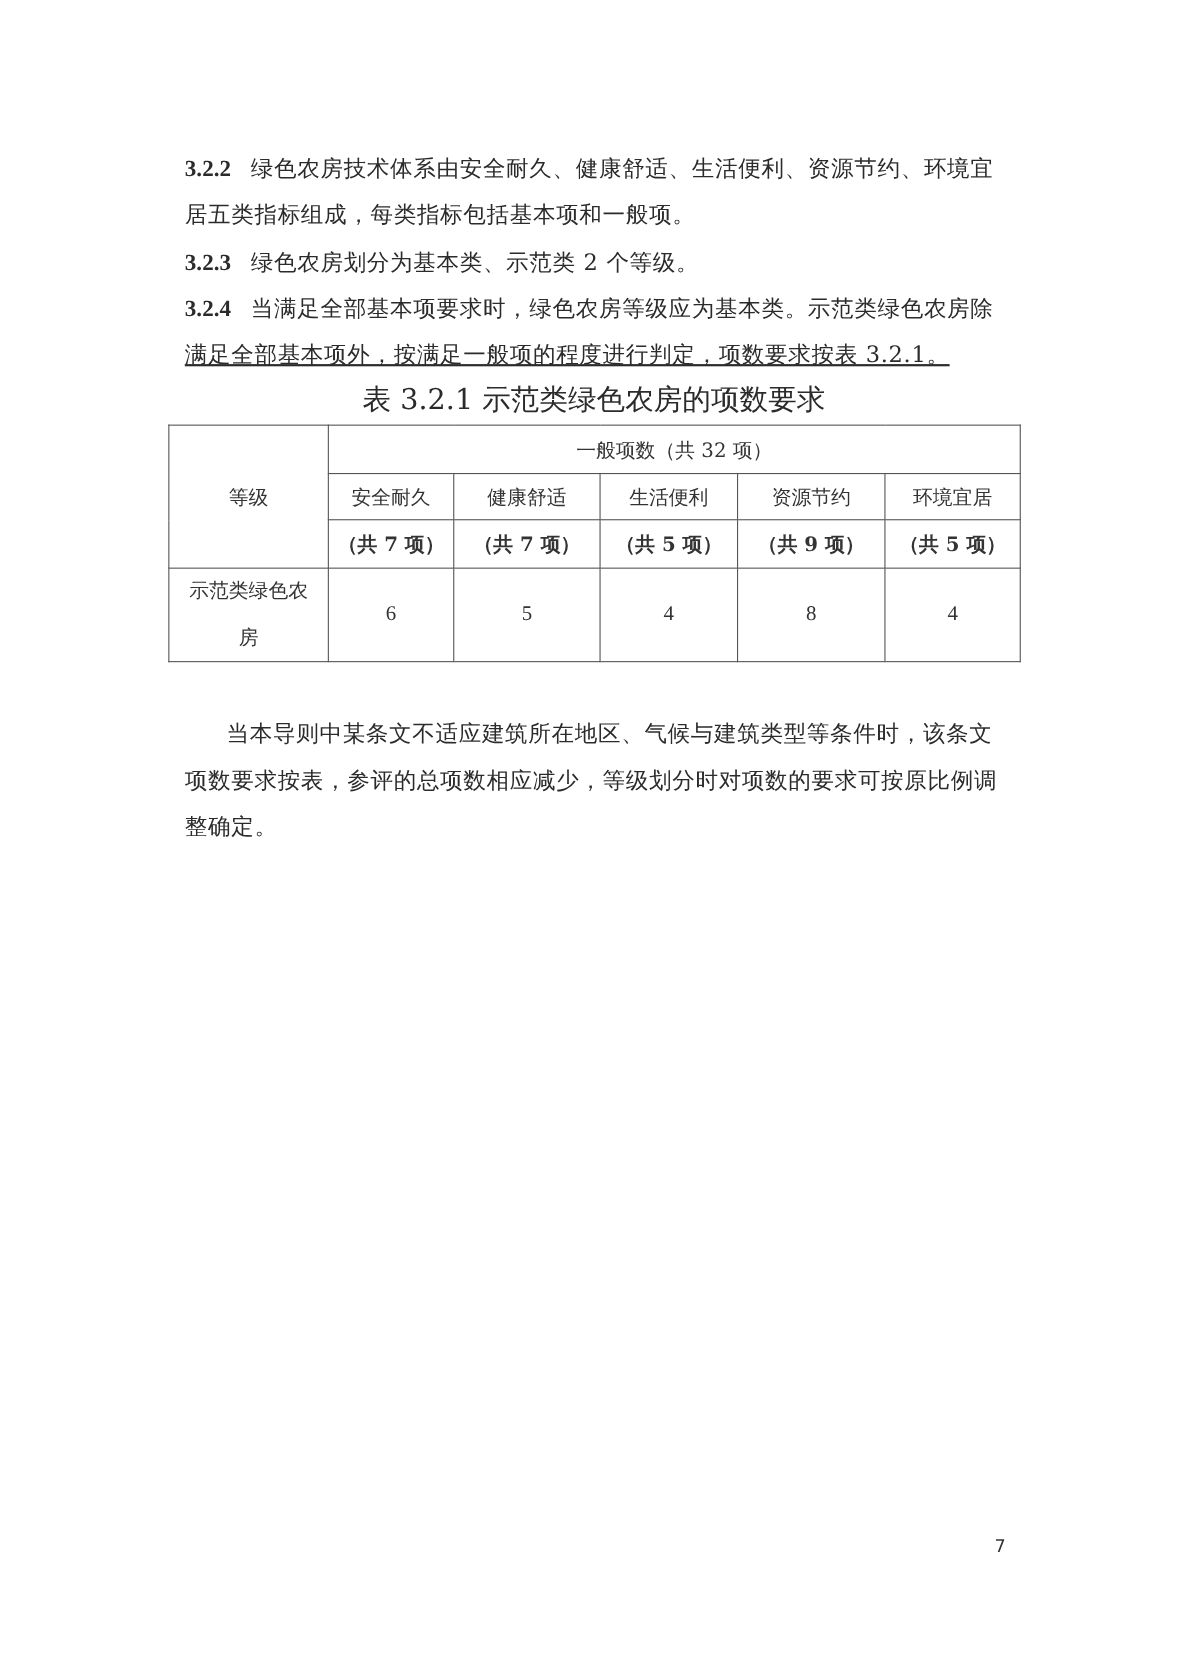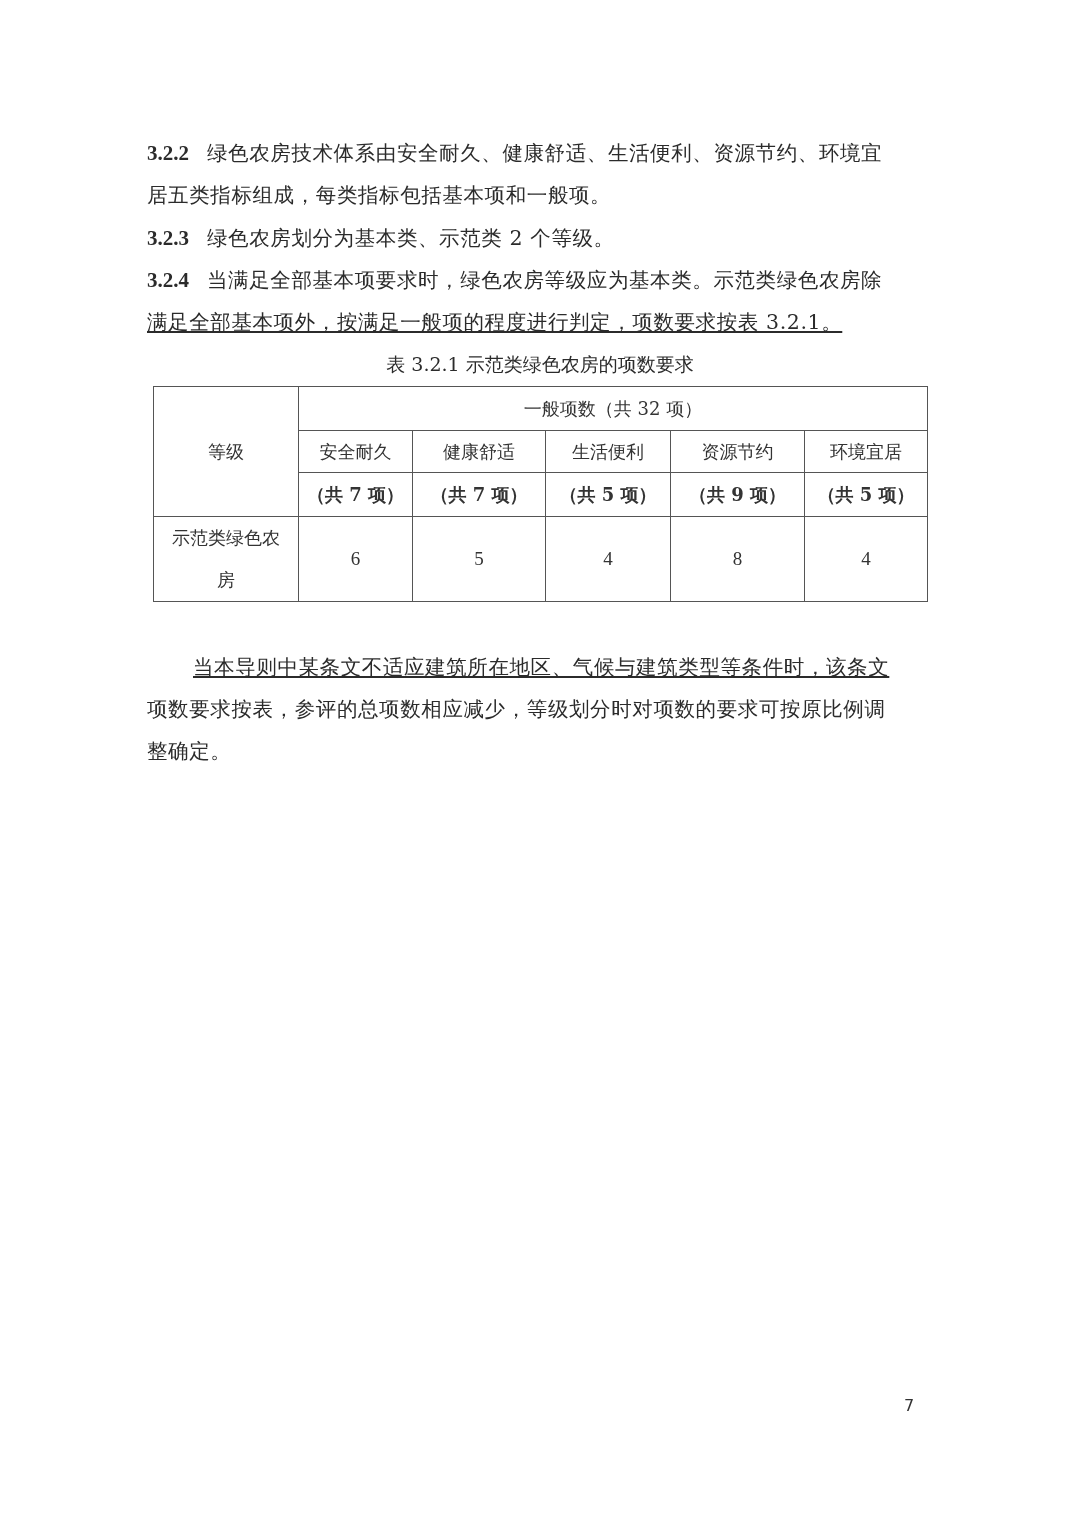--- a/index.html
+++ b/index.html
@@ -1,20 +1,20 @@
 <!DOCTYPE html>
 <html><head>
 <meta charset="utf-8">
 <style>
   html, body { margin:0; padding:0; background:#ffffff; }
   body { width:1080px; height:1527px; position:relative; overflow:hidden;
          font-family:"DejaVu Serif","Liberation Serif",serif; color:#2b2b2b; }
-  .line { position:absolute; left:147px; font-size:20.5px; line-height:24px; white-space:nowrap; letter-spacing:0.6px; }
+  .line { position:absolute; left:168px; font-size:20.5px; line-height:24px; white-space:nowrap; letter-spacing:0.6px; }
   .num { font-family:"Liberation Serif",serif; font-weight:bold; font-size:21px; margin-right:18px; letter-spacing:0; }
-  .caption { position:absolute; left:0; width:1080px; text-align:center; font-size:19px; top:352px; line-height:24px; }
+  .caption { position:absolute; left:0; width:1080px; text-align:center; font-size:26px; top:352px; line-height:24px; }
   table.t { position:absolute; left:153px; top:386px; border-collapse:collapse; font-size:18px; color:#333; }
   table.t td { border:1.3px solid #555; text-align:center; vertical-align:middle; padding:0; }
   .pagenum { position:absolute; left:904px; top:1396px; font-family:"DejaVu Sans",sans-serif; font-size:16px; color:#333; }
   .digit { font-family:"Liberation Serif",serif; font-size:19px; }
 </style>
 </head>
 <body>
 
 <div>
 
@@ -69,18 +69,18 @@
       </td>
       <td class="digit">6</td>
       <td class="digit">5</td>
       <td class="digit">4</td>
       <td class="digit">8</td>
       <td class="digit">4</td>
     </tr>
   </tbody>
     </table>
 
-  <div class="line" style="top:655px; left:193px;text-decoration:underline;">当本导则中某条文不适应建筑所在地区、气候与建筑类型等条件时，该条文</div>
+  <div class="line" style="top:655px; left:206px;">当本导则中某条文不适应建筑所在地区、气候与建筑类型等条件时，该条文</div>
   <div class="line" style="top:697px;">项数要求按表，参评的总项数相应减少，等级划分时对项数的要求可按原比例调</div>
   <div class="line" style="top:739px;">整确定。</div>
 
   <div class="pagenum">7</div>
 </div>
 
 </body></html>

